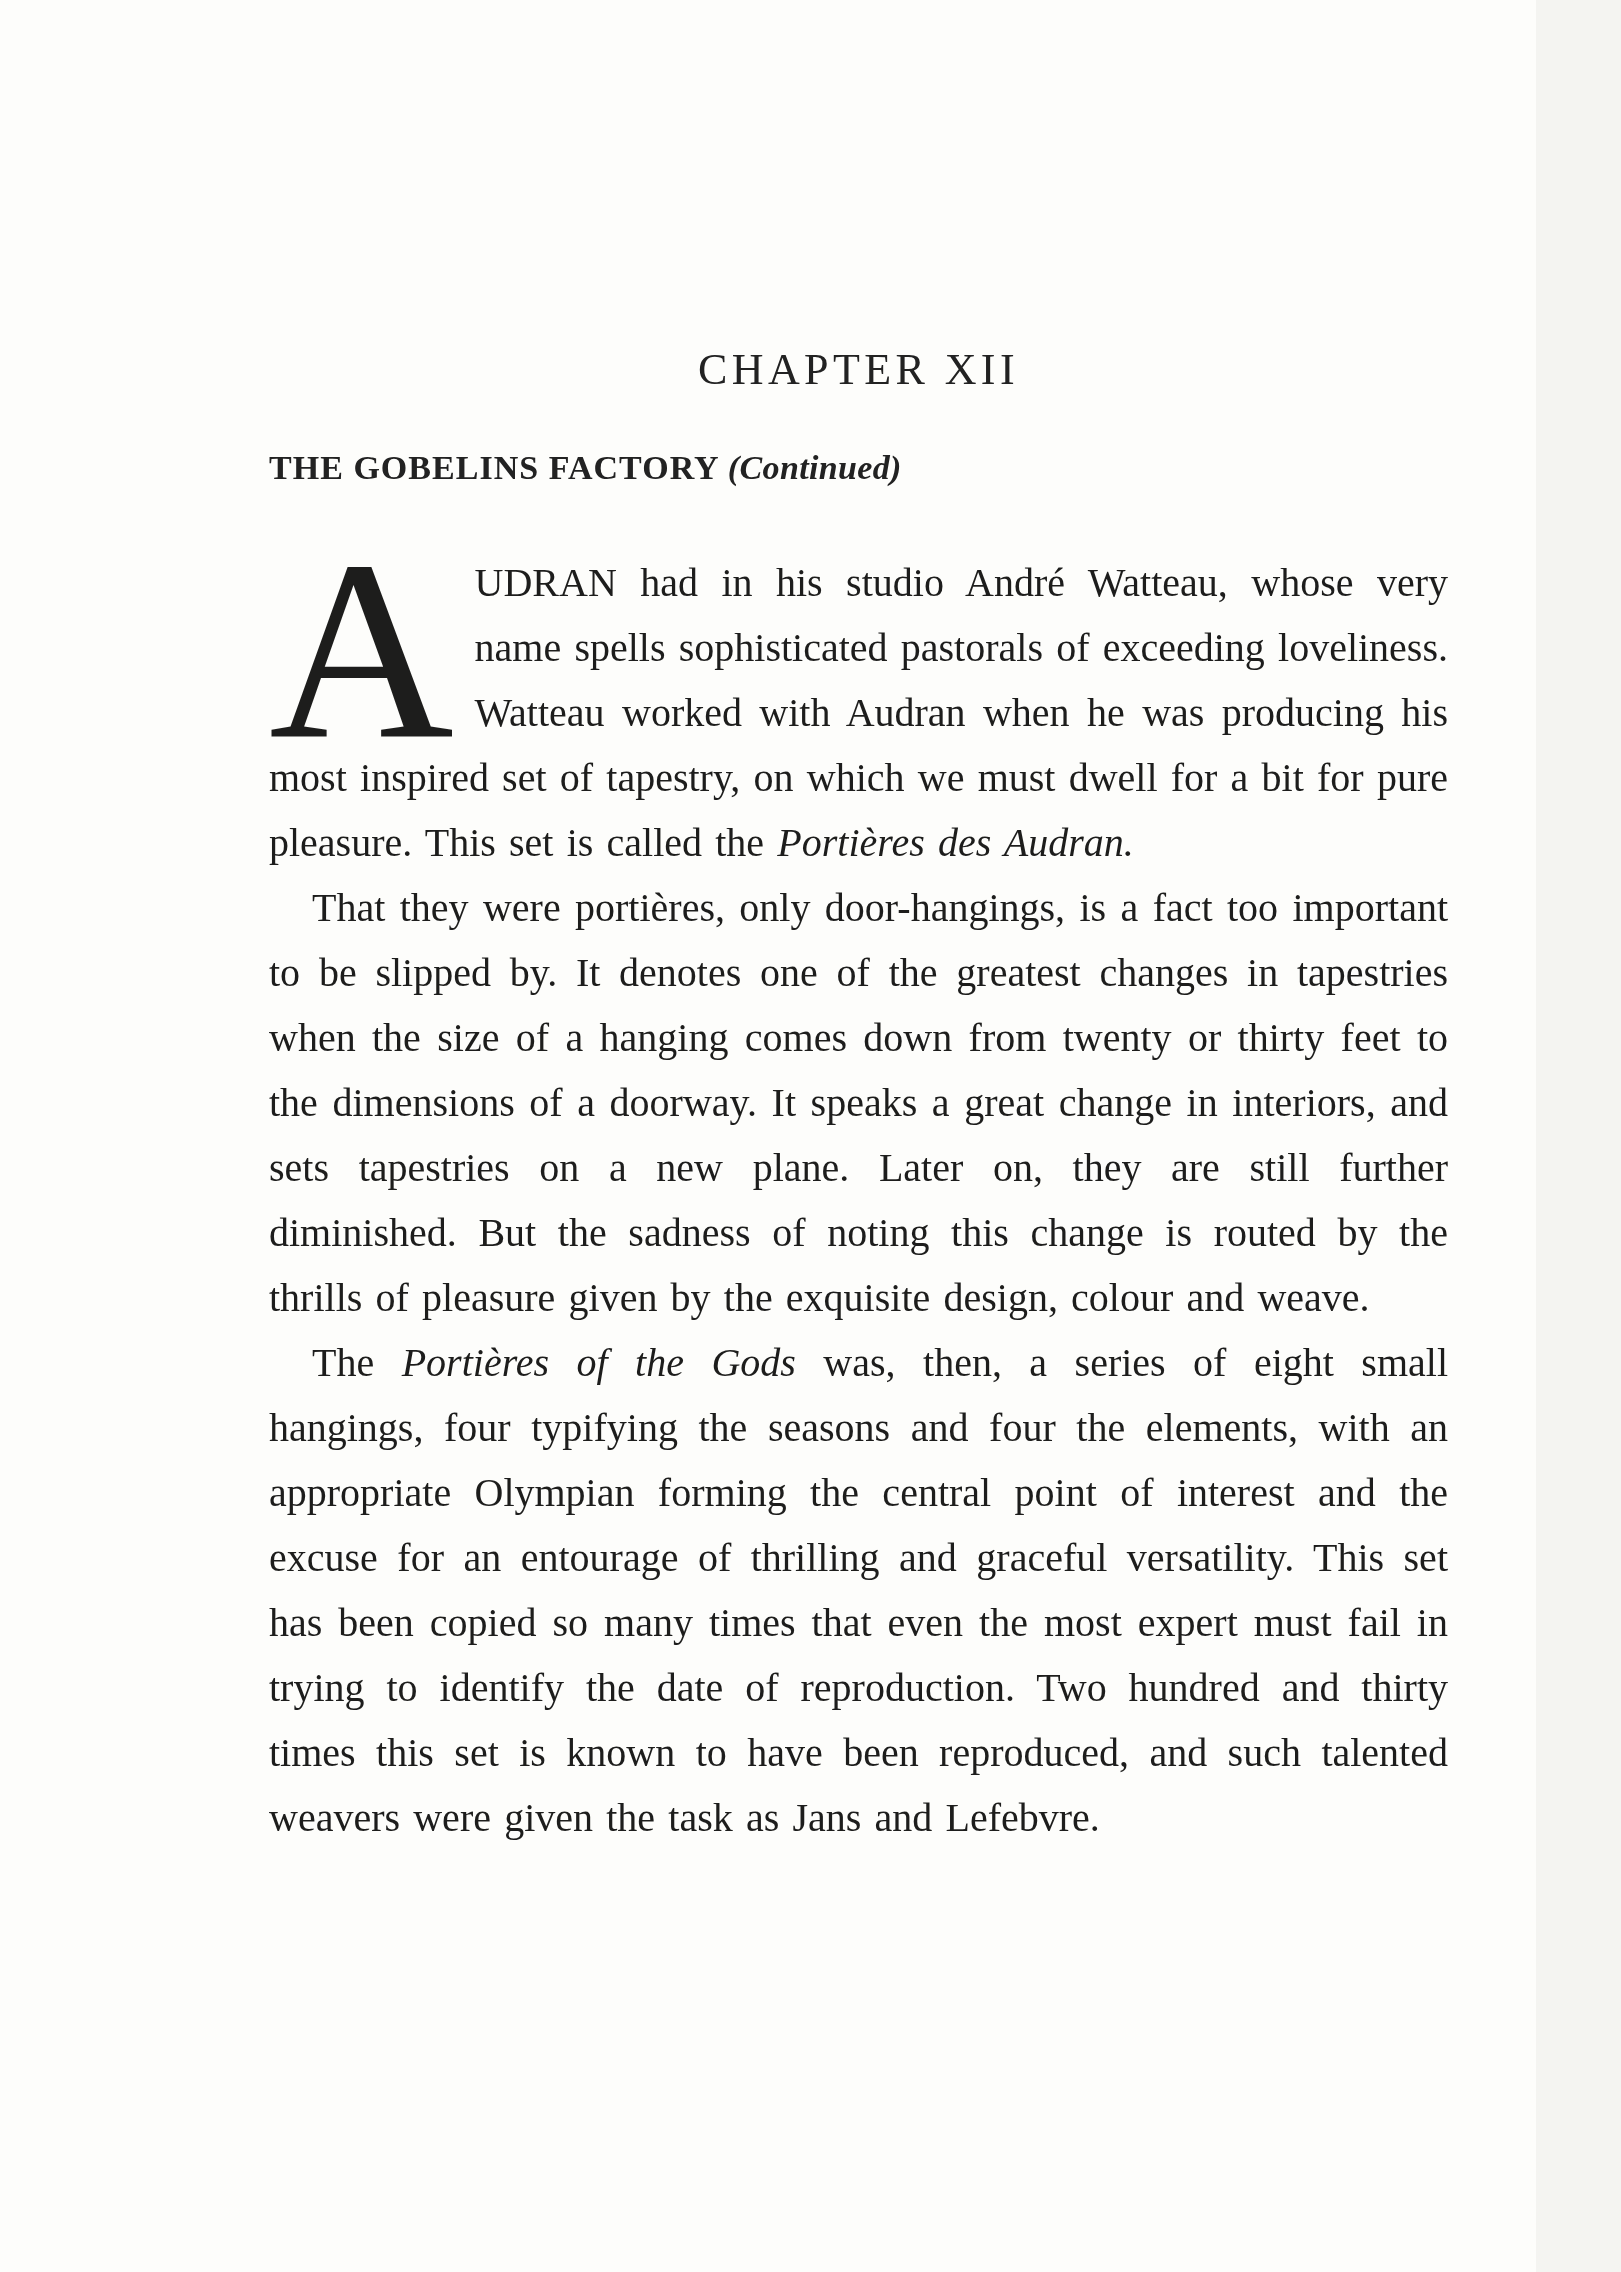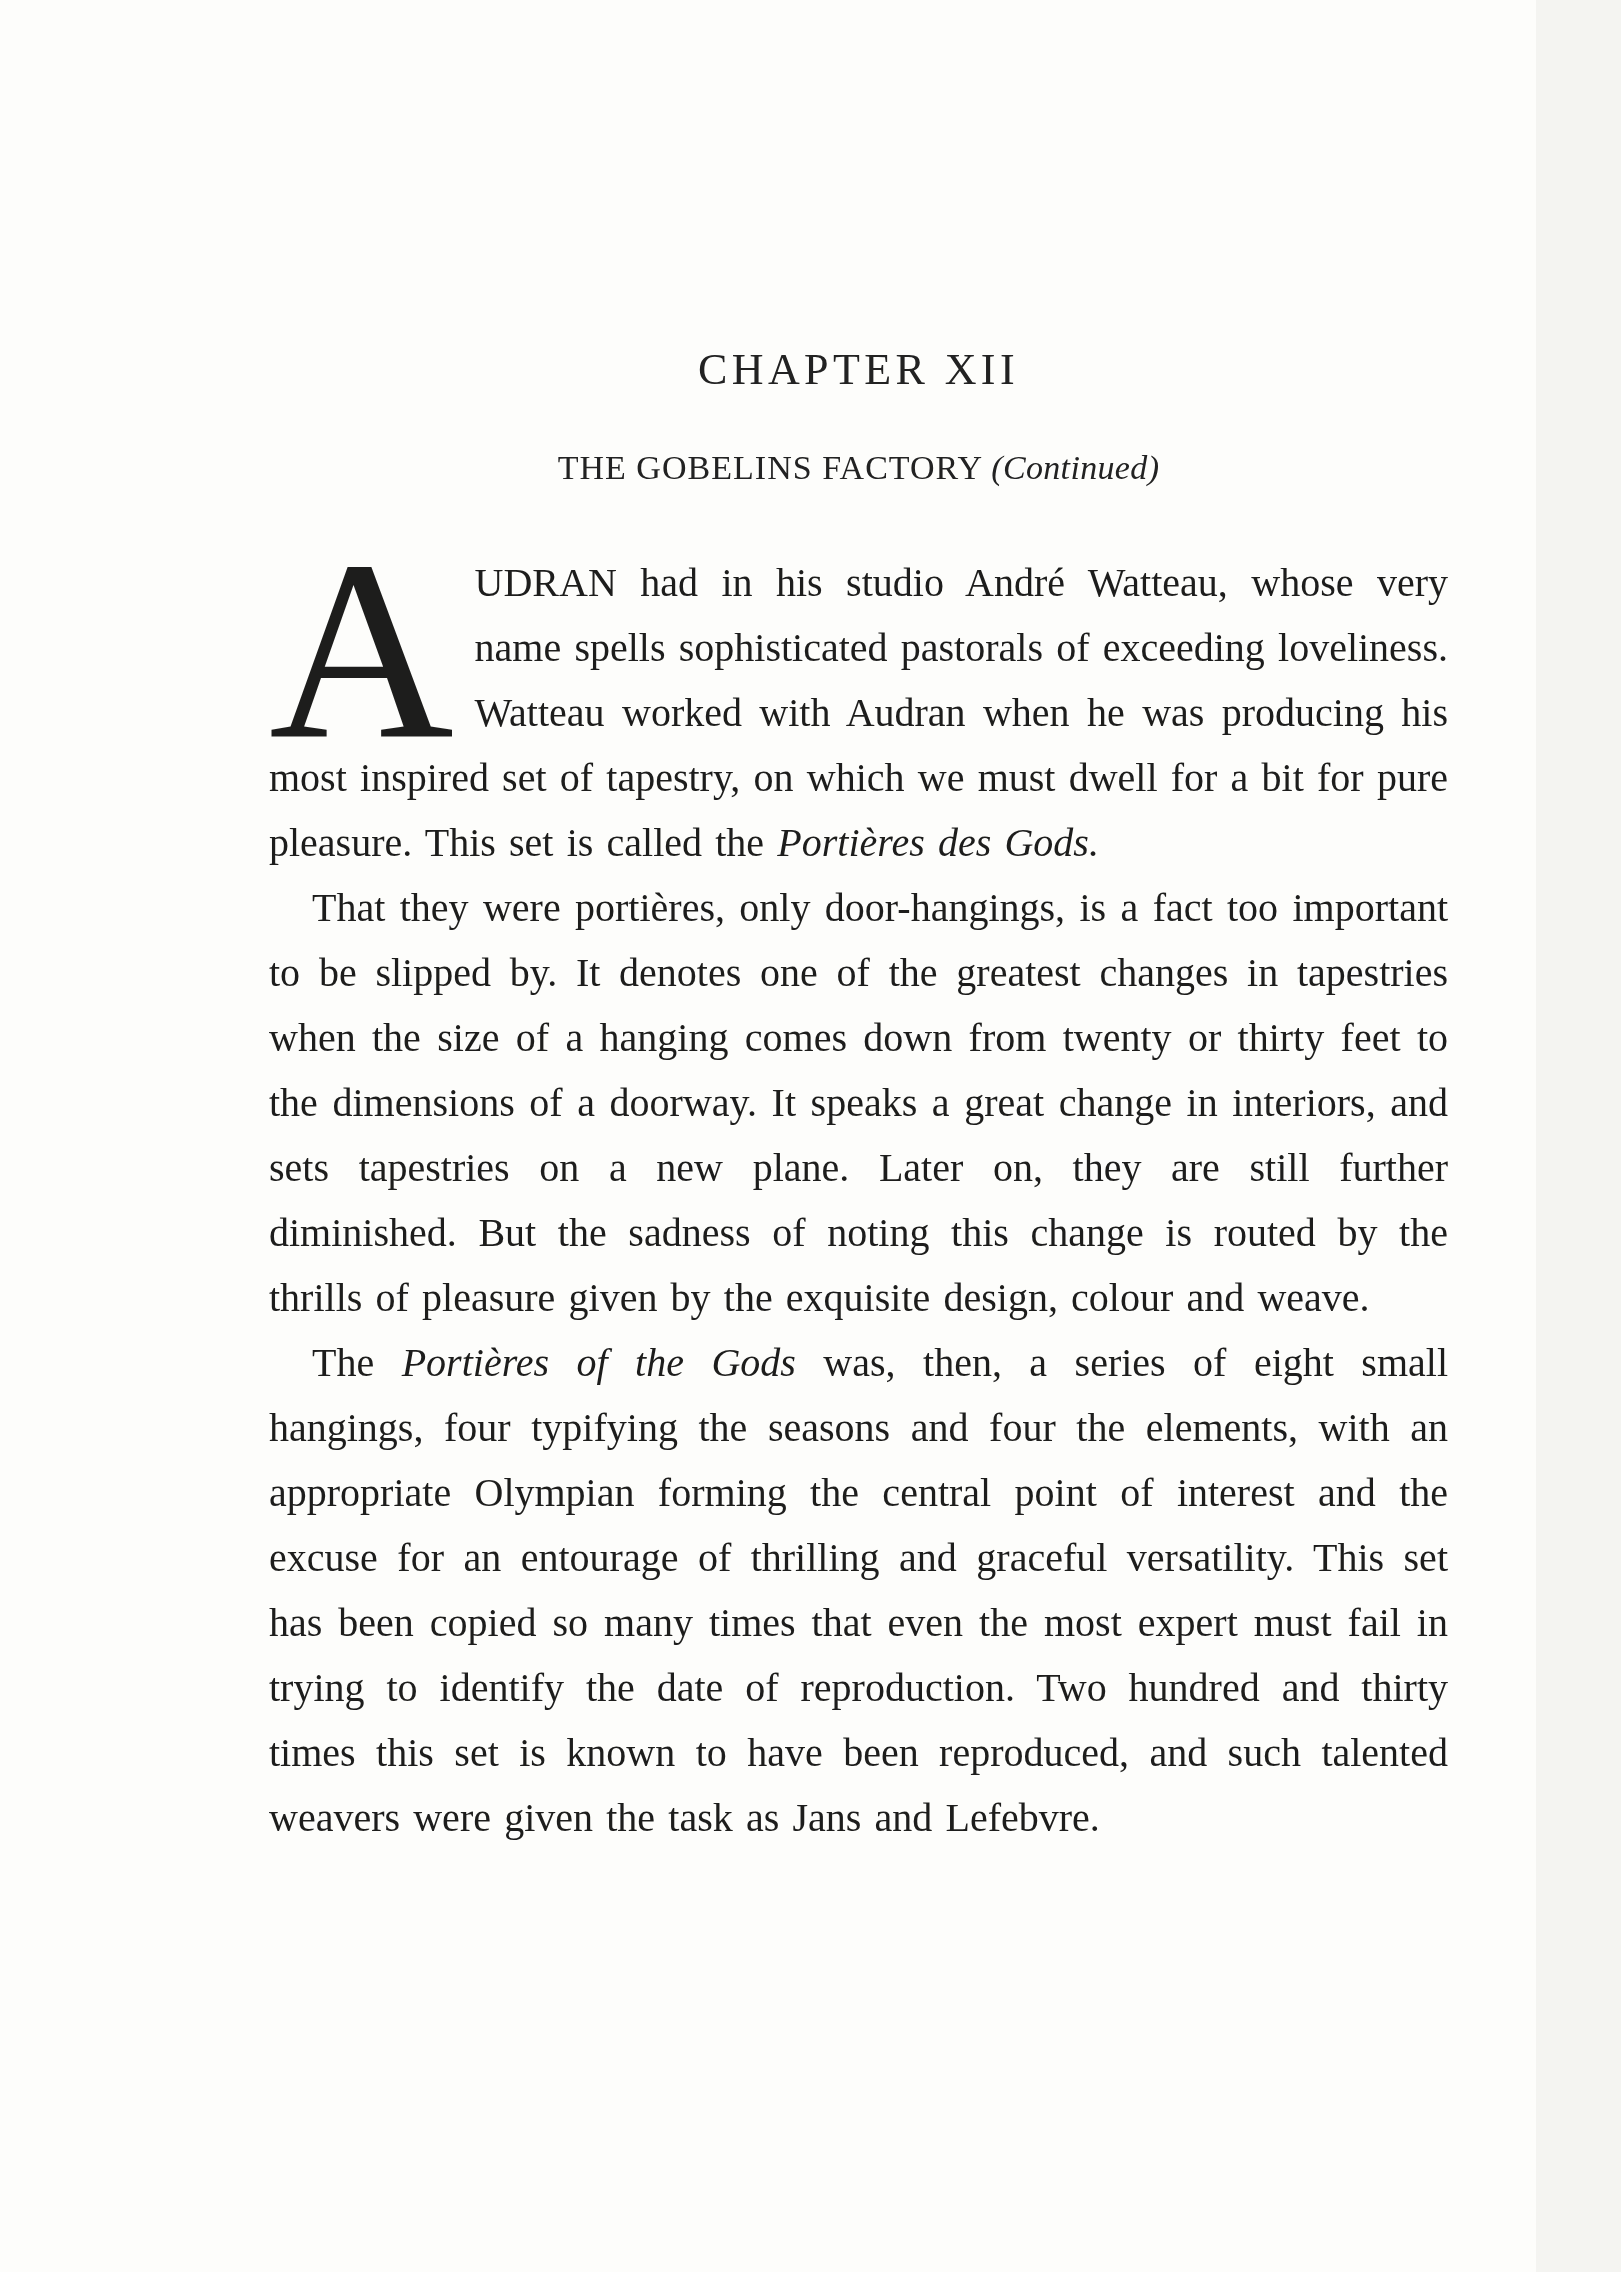--- a/index.html
+++ b/index.html
@@ -24,23 +24,23 @@
   }
   .chapter-title {
     text-align: center;
     font-size: 44px;
     font-weight: normal;
     letter-spacing: 0.10em;
     margin: 0 0 54px 0;
     color: #222;
   }
   .section-subtitle {
-    text-align: center;
+    text-align: left;
     font-size: 34px;
-    font-weight: normal;
+    font-weight: bold;
     letter-spacing: 0.03em;
     margin: 0 0 63px 0;
     color: #222;
   }
   .section-subtitle .cont {
     font-style: italic;
     letter-spacing: 0.01em;
   }
   .body-text p {
     margin: 0;
@@ -78,21 +78,21 @@
 
 <div class="page">
   <div class="text-block">
 
     <h1 class="chapter-title">CHAPTER XII</h1>
 
     <h2 class="section-subtitle"><span>THE GOBELINS FACTORY </span><span class="cont">(Continued)</span></h2>
 
     <div class="body-text">
 
-      <p><span class="dropcap">A</span><span>UDRAN had in his studio André Watteau, whose very name spells sophisticated pastorals of exceeding loveliness.  Watteau worked with Audran when he was producing his most inspired set of tapestry, on which we must dwell for a bit for pure pleasure.  This set is called the </span><span class="ital">Portières des Gods.</span></p>
+      <p><span class="dropcap">A</span><span>UDRAN had in his studio André Watteau, whose very name spells sophisticated pastorals of exceeding loveliness.  Watteau worked with Audran when he was producing his most inspired set of tapestry, on which we must dwell for a bit for pure pleasure.  This set is called the </span><span class="ital">Portières des Audran.</span></p>
 
       <p class="indent"><span>That they were portières, only door-hangings, is a fact too important to be slipped by.  It denotes one of the greatest changes in tapestries when the size of a hanging comes down from twenty or thirty feet to the dimensions of a doorway.  It speaks a great change in interiors, and sets tapestries on a new plane.  Later on, they are still further diminished.  But the sadness of noting this change is routed by the thrills of pleasure given by the exquisite design, colour and weave.</span></p>
 
       <p class="indent"><span>The </span><span class="ital">Portières of the Gods</span><span> was, then, a series of eight small hangings, four typifying the seasons and four the elements, with an appropriate Olympian forming the central point of interest and the excuse for an entourage of thrilling and graceful versatility.  This set has been copied so many times that even the most expert must fail in trying to identify the date of reproduction.  Two hundred and thirty times this set is known to have been reproduced, and such talented weavers were given the task as Jans and Lefebvre.</span></p>
 
     </div>
 
 
   </div>
 </div>

